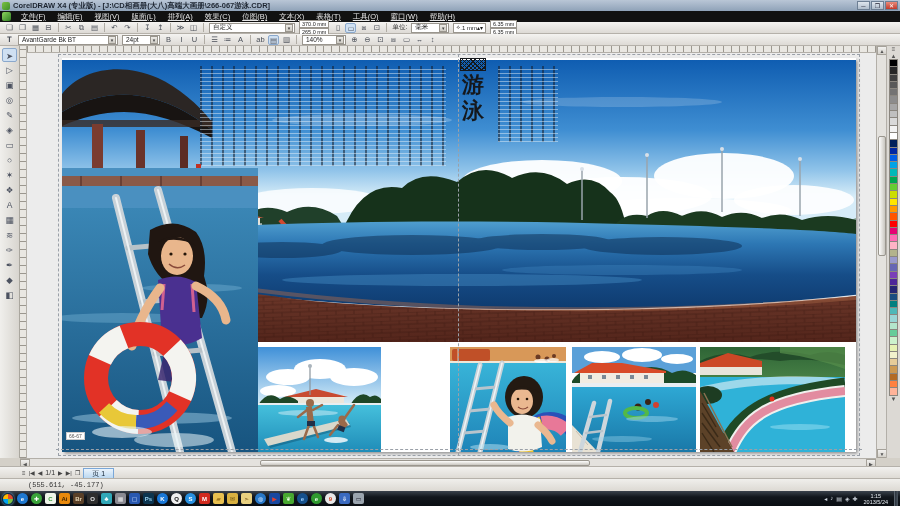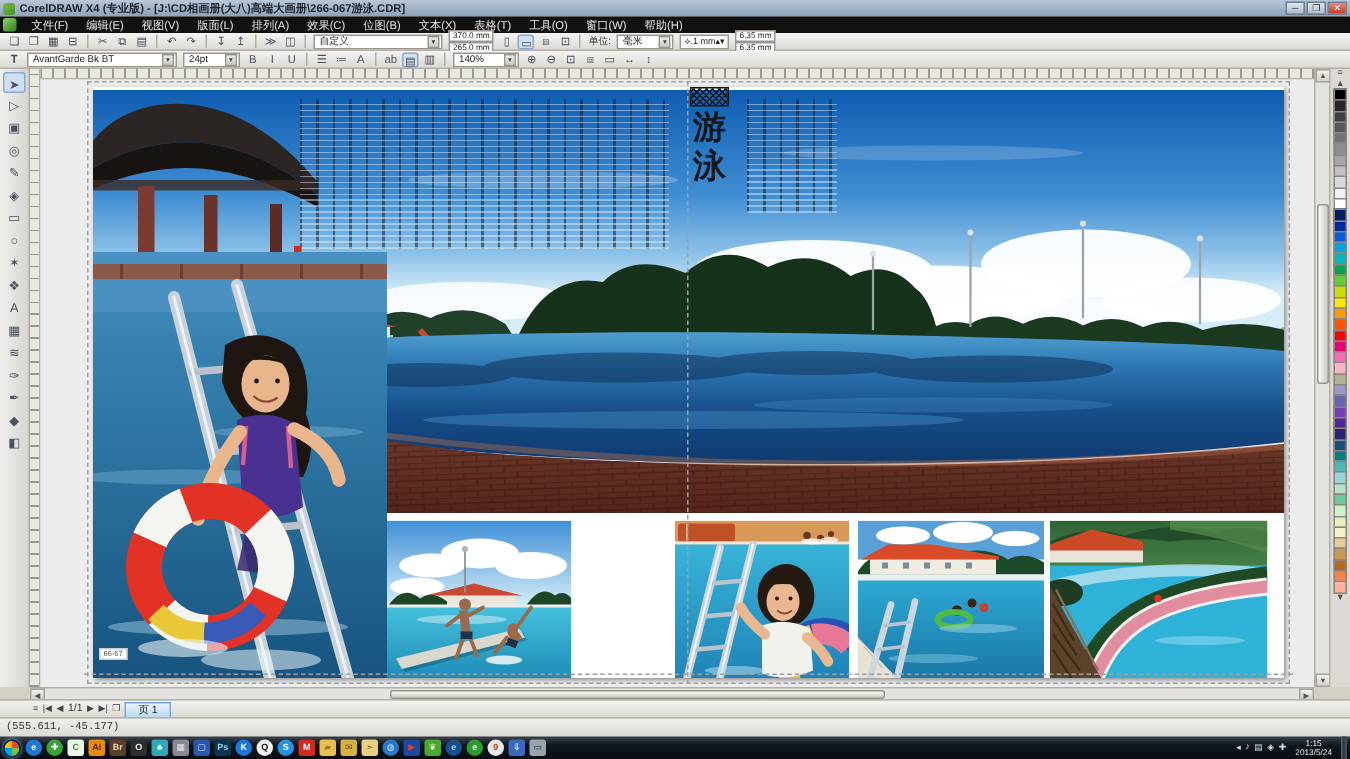--- a/index.html
+++ b/index.html
@@ -6,21 +6,21 @@
   html,body{width:900px;height:506px;overflow:hidden;font-family:"Liberation Sans","DejaVu Sans",sans-serif;background:#d4d0c8;}
   
   #titlebar{position:absolute;left:0;top:0;width:900px;height:11px;background:linear-gradient(#b9c6d6,#8fa2b8);display:flex;align-items:center;font-size:7.5px;color:#1c2430;padding:0 2px;}
   #titlebar .appico{width:8px;height:8px;background:linear-gradient(135deg,#7cc143,#3f8f2a);border-radius:2px;margin-right:3px;}
   #titlebar .t{font-weight:bold;white-space:nowrap;overflow:hidden;flex:1;}
   .wctl{width:13px;height:9px;font-size:6px;line-height:9px;text-align:center;background:linear-gradient(#dfe6ee,#aebccb);border:1px solid #6d7f94;color:#223;margin-left:1px;}
   .wctl.close{background:linear-gradient(#e98a7a,#c23a2b);color:#fff;}
   
   #menubar{position:absolute;left:0;top:11px;width:900px;height:11px;background:#111;display:flex;align-items:center;gap:0;}
   #menubar .mico{width:9px;height:9px;margin:0 4px 0 2px;background:linear-gradient(135deg,#8ed45e,#2f7d22);border-radius:2px;}
-  .menu-item{color:#e6e6e6;font-size:7.5px;padding:0 6px;line-height:11px;white-space:nowrap;}
+  .menu-item{color:#e6e6e6;font-size:7.5px;padding:0 6px;line-height:11px;white-space:nowrap;text-decoration:underline;}
   
   #tb1{position:absolute;left:0;top:22px;width:900px;height:12px;background:linear-gradient(#f4f3f1,#dddad5);border-bottom:1px solid #b5b1aa;display:flex;align-items:center;padding-left:3px;}
   #tb2{position:absolute;left:0;top:34px;width:900px;height:12px;background:linear-gradient(#f4f3f1,#dddad5);border-bottom:1px solid #b5b1aa;display:flex;align-items:center;padding-left:3px;}
   .tb-btn{display:inline-block;min-width:11px;height:10px;line-height:10px;text-align:center;font-size:7.5px;color:#4a4f58;margin:0 1px;border-radius:2px;}
   .tb-btn.on{background:#cfe0f2;border:1px solid #8aa8cc;}
   .tsep{display:inline-block;width:1px;height:9px;background:#b0aca4;margin:0 3px;}
   .combo{display:inline-flex;align-items:center;height:10px;background:#fff;border:1px solid #9a968e;font-size:6.5px;color:#222;padding:0 1px 0 3px;margin:0 2px;white-space:nowrap;}
   .combo .arr{width:8px;height:8px;background:linear-gradient(#eceae6,#cfccc5);border:1px solid #9a968e;font-size:5px;line-height:7px;text-align:center;color:#444;margin-left:3px;}
   .dimpair{display:inline-flex;flex-direction:column;justify-content:center;font-size:5.5px;color:#222;line-height:6px;margin:0 2px;}
   .dimpair span{background:#fff;border:1px solid #9a968e;padding:0 2px;margin:0;}
@@ -68,21 +68,21 @@
       repeating-linear-gradient(-45deg,transparent 0 2px,#15181c 2px 3px);margin-bottom:1px;}
   #seal .ch{font-family:"Liberation Serif","DejaVu Serif",serif;font-weight:bold;font-size:22px;line-height:26px;}
   #pagelabel{position:absolute;left:4px;top:374px;background:#fff;border:1px solid #ccc;font-size:5px;color:#555;padding:0 2px;line-height:6px;}
   
   #hscroll{position:absolute;left:20px;top:458px;width:856px;height:8px;background:#e4e2de;border-top:1px solid #b3afa8;}
   #hscroll .thumb{position:absolute;left:240px;top:1px;width:330px;height:6px;background:linear-gradient(#fdfdfc,#c9c6c0);border:1px solid #9a968e;border-radius:2px;}
   #pagebar{position:absolute;left:0;top:466px;width:900px;height:12px;background:linear-gradient(#f2f1ef,#dedbd5);border-top:1px solid #b5b1aa;display:flex;align-items:center;font-size:7px;color:#333;padding-left:22px;gap:3px;}
   #pagebar .nav{font-size:6px;color:#444;}
   #pagetab{background:linear-gradient(#eaf3fc,#bcd8f0);border:1px solid #7aa7d8;padding:0 8px;font-size:7px;line-height:9px;color:#123;border-bottom:none;}
   #statusbar{position:absolute;left:0;top:478px;width:900px;height:13px;background:linear-gradient(#f0efec,#dcd9d3);border-top:1px solid #b5b1aa;display:flex;align-items:center;font-size:7.5px;color:#333;padding:0 4px;gap:10px;white-space:nowrap;overflow:hidden;}
-  #statusbar .coords{font-family:"Liberation Mono","DejaVu Sans Mono",monospace;font-size:7px;}
+  #statusbar .coords{font-family:"Liberation Mono","DejaVu Sans Mono",monospace;font-size:7px;margin-left:24px;}
   
   #taskbar{position:absolute;left:0;top:491px;width:900px;height:15px;background:linear-gradient(#3a424c,#11161c 40%,#0a0e13);display:flex;align-items:center;padding-left:2px;gap:3px;}
   #orb{width:12px;height:12px;border-radius:50%;background:conic-gradient(#e04a2f 0 90deg,#7ac143 90deg 180deg,#00a4ef 180deg 270deg,#ffb900 270deg);border:1px solid #0a2a4a;box-shadow:0 0 3px #7ac1ff;}
   .task-icon{width:11px;height:11px;border-radius:2px;font-size:6px;font-weight:bold;display:flex;align-items:center;justify-content:center;line-height:1;}
   #tray{margin-left:auto;display:flex;align-items:center;gap:3px;padding-right:2px;}
   .tray-ico{color:#cfd6de;font-size:6px;}
   #clock{color:#e8edf2;font-size:5.5px;text-align:center;line-height:6px;padding:0 3px;}
   #showdesk{width:4px;height:15px;background:linear-gradient(90deg,#2a323c,#4a545e);border-left:1px solid #5a646e;}
 </style>
 </head>

